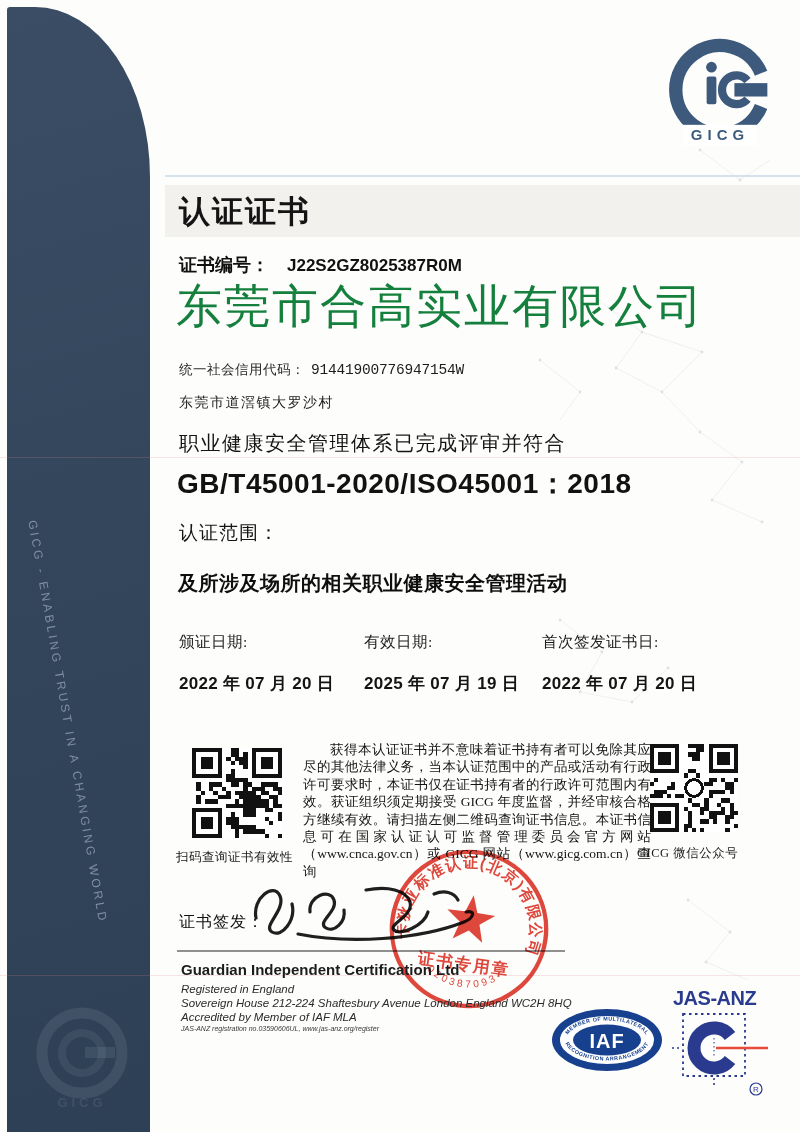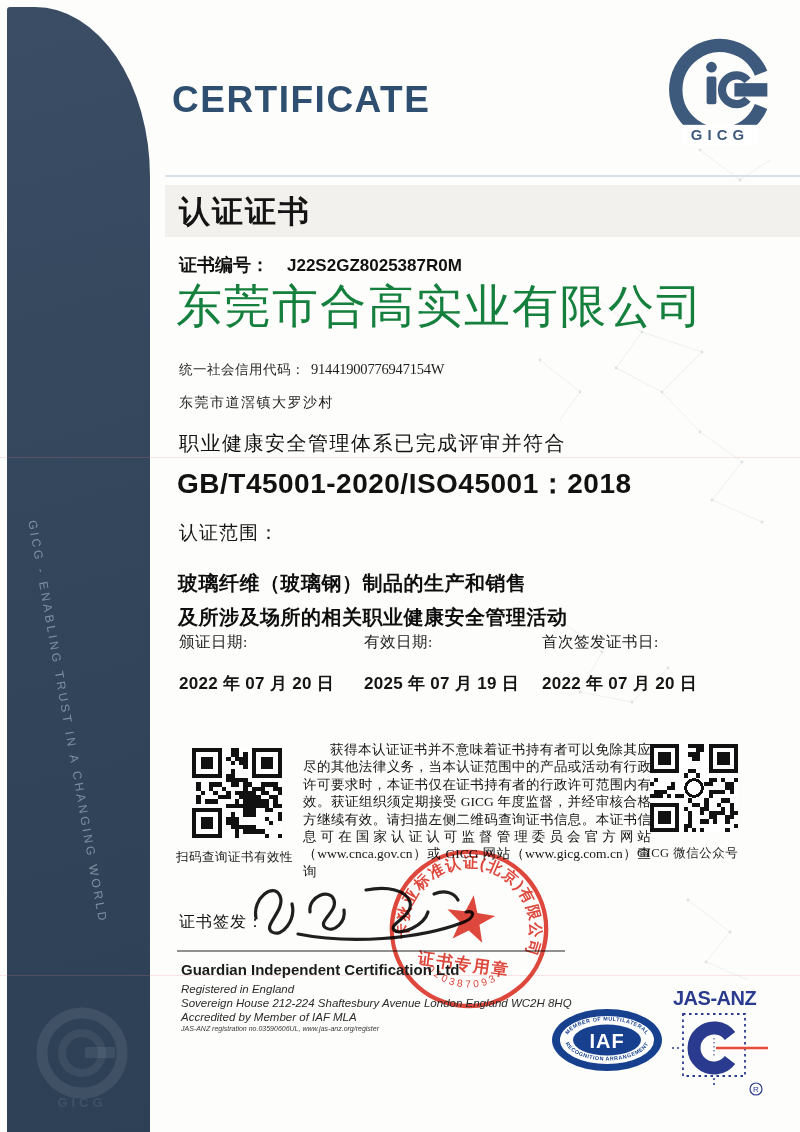--- a/index.html
+++ b/index.html
@@ -36,21 +36,21 @@
   }
   .hairline-blue { left:165px; top:175px; right:0; height:2px; background:#cedce8; opacity:.85; }
   .band { left:165px; top:185px; right:0; height:52px; background:#f2f1ed; }
   .cn-title { left:179px; top:191px; font-size:31px; font-weight:bold; color:#141414; letter-spacing:2px; }
 
   
   .certno { left:179px; top:253px; font-size:18px; font-weight:bold; color:#111; }
   .certno .val { margin-left:18px; letter-spacing:0; font-size:17px; }
   .company { left:176px; top:276px; font-size:46px; color:#15803d; letter-spacing:2px; }
   .credit { left:179px; top:361px; font-size:13.5px; color:#2b2b2b; letter-spacing:.5px; }
-  .credit .val { font-family:Liberation Serif, serif; font-size:14.5px; color:#1d1d1d; letter-spacing:-.2px; margin-left:6px; }
+  .credit .val { font-family:Liberation Mono, monospace; font-size:14.5px; color:#1d1d1d; letter-spacing:-.2px; margin-left:6px; }
   .address { left:179px; top:394px; font-size:14px; color:#222; letter-spacing:1.5px;text-align:center; }
   .statement { left:179px; top:430px; font-size:20px; color:#141414; letter-spacing:1.5px; }
   .standard { left:177px; top:465px; font-size:28px; font-weight:bold; color:#121212; letter-spacing:.5px; }
   .scope-label { left:179px; top:520px; font-size:19px; color:#161616; letter-spacing:1px; }
   .scope { left:178px; top:566px; font-size:20px; font-weight:bold; color:#0e0e0e; line-height:1.7; letter-spacing:.5px; }
 
   .date-col { position:absolute; top:632px; }
   .date-col .lbl { font-size:15.5px; color:#1c1c1c; letter-spacing:.5px; }
   .date-col .val { position:absolute; top:40px; left:0; white-space:nowrap; font-size:17px; font-weight:bold; color:#141414; letter-spacing:.3px; }
   .dc1 { left:179px; } .dc2 { left:364px; } .dc3 { left:542px; }
@@ -136,21 +136,20 @@
   <path d="M 107.9,37.9 A 43,43 0 1 0 107.9,70.1" fill="none" stroke="#3d5a7c" stroke-width="13"></path>
   <rect x="82" y="47.5" width="32" height="13" fill="#3d5a7c"></rect>
   <rect x="55" y="41" width="9.5" height="27" rx="2" fill="#3d5a7c"></rect>
   <circle cx="59.7" cy="32" r="5.2" fill="#3d5a7c"></circle>
   <path d="M 94.7,45 A 14,14 0 1 0 94.7,63" fill="none" stroke="#3d5a7c" stroke-width="8"></path>
   <rect x="32" y="88" width="72" height="20" fill="#ffffff"></rect>
   <text x="68" y="103" text-anchor="middle" font-size="14.5" font-weight="bold" letter-spacing="5" fill="#3d5a7c">GICG</text>
 </svg>
 
 <div class="abs title">
-  <div>CERTIFICATE</div>
 </div>
 <div class="abs hairline-blue"></div>
 <div class="abs band"></div>
 <div class="abs cn-title">认证证书</div>
 
 <div class="abs certno">
   <span>证书编号：</span><span class="val">J22S2GZ8025387R0M</span>
 </div>
 
 <div class="abs company serif">东莞市合高实业有限公司</div>
@@ -160,21 +159,20 @@
 </div>
 
 <div class="abs address serif">东莞市道滘镇大罗沙村</div>
 
 <div class="abs statement serif">职业健康安全管理体系已完成评审并符合</div>
 
 <div class="abs standard">GB/T45001-2020/ISO45001：2018</div>
 
 <div class="abs scope-label serif">认证范围：</div>
 <div class="abs scope">
-  <div>玻璃纤维（玻璃钢）制品的生产和销售</div>
   <div>及所涉及场所的相关职业健康安全管理活动</div>
 </div>
 
 <div class="date-col dc1">
   <div class="lbl serif">颁证日期:</div>
   <div class="val">2022 年 07 月 20 日</div>
 </div>
 <div class="date-col dc2">
   <div class="lbl serif">有效日期:</div>
   <div class="val">2025 年 07 月 19 日</div>

